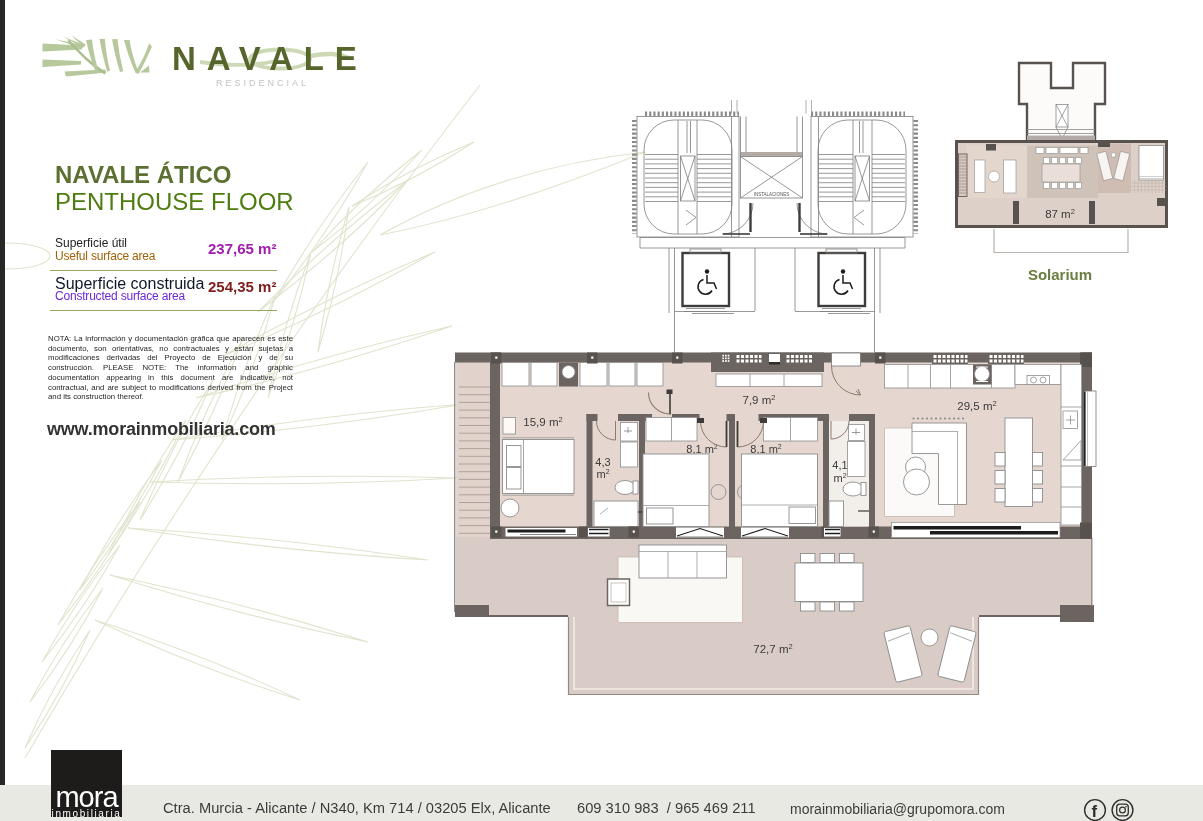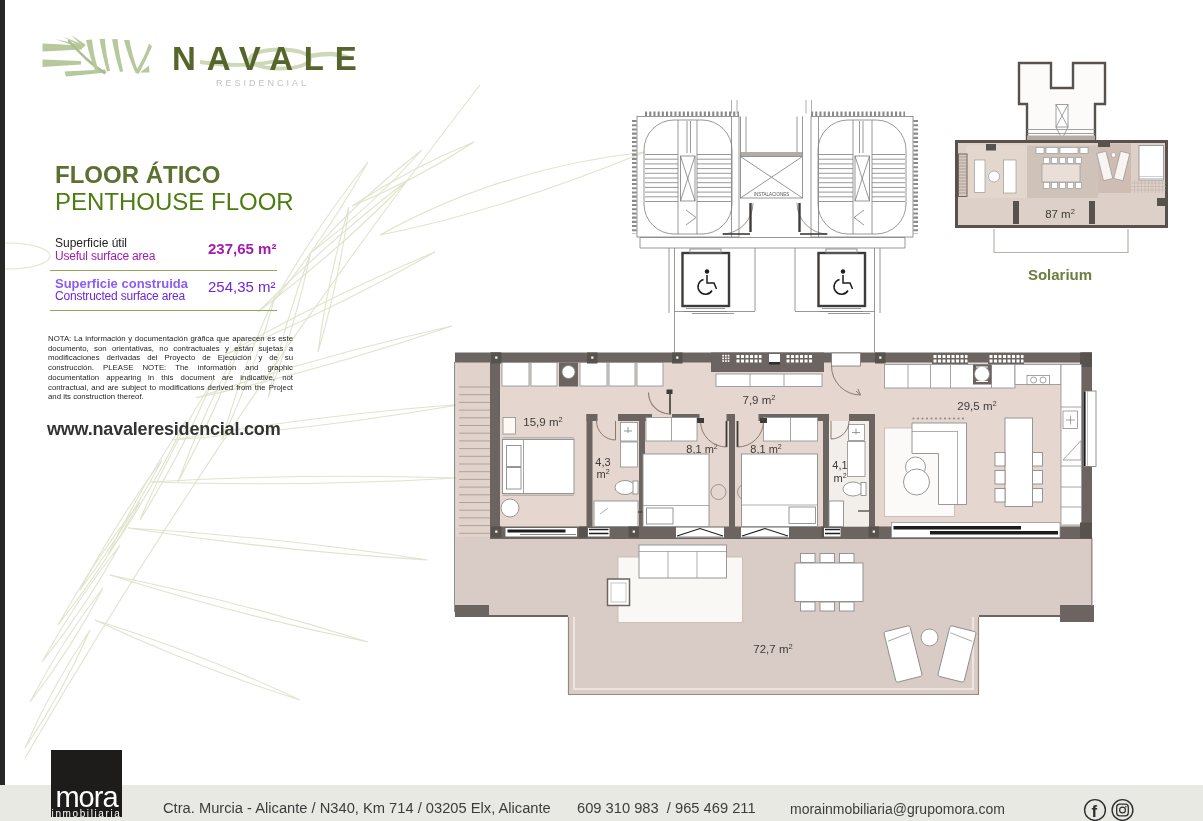--- a/index.html
+++ b/index.html
@@ -62,43 +62,43 @@
     <ellipse cx="242" cy="27" rx="30" ry="9.5" stroke-width="3.8"></ellipse>
     <path d="M162 30 C 192 34.5, 215 34, 238 29" stroke-width="3.8"></path>
     <path d="M272 24 C 290 20.5, 300 21.5, 311 26" stroke-width="4.5"></path>
   </g>
 
   <text x="134" y="38" font-family="Liberation Sans, sans-serif" font-size="33" font-weight="bold" fill="#55652b" letter-spacing="10.8">NAVALE</text>
 
   <text x="178" y="54" font-family="Liberation Sans, sans-serif" font-size="9" fill="#c6c0c6" letter-spacing="3">RESIDENCIAL</text>
 </svg>
 
-<div class="abs" style="left:55px;top:163px;font-size:24px;line-height:24px;font-weight:bold;color:#5c7031">FLOOR ÁTICO</div>
+<div class="abs" style="left:55px;top:163px;font-size:24px;line-height:24px;font-weight:bold;color:#5c7031">NAVALE ÁTICO</div>
 
 <div class="abs" style="left:55px;top:190px;font-size:24px;line-height:24px;font-weight:400;color:#4d7c0f">PENTHOUSE FLOOR</div>
 
 <div class="abs" style="left:55px;top:237px;width:230px">
   <div style="font-size:12px;line-height:13px;font-weight:normal;color:#222">Superficie útil</div>
-  <div style="font-size:12px;line-height:13px;color:#a21caf;letter-spacing:-0.2px">Useful surface area</div>
+  <div style="font-size:12px;line-height:13px;color:#a16207;letter-spacing:-0.2px">Useful surface area</div>
 </div>
 <div class="abs" style="left:208px;top:241px;font-size:15px;line-height:15px;font-weight:bold;color:#a21caf">237,65 m²</div>
 
 <div class="abs" style="left:50px;top:270px;width:227px;height:1px;background:#93a65c"></div>
 
 <div class="abs" style="left:55px;top:277px;width:230px">
-  <div style="font-size:13px;line-height:13px;font-weight:bold;color:#8b5cf6">Superficie construida</div>
+  <div style="font-size:16px;line-height:13px;font-weight:normal;color:#0f172a">Superficie construida</div>
   <div style="font-size:12px;line-height:13px;color:#6d28d9;letter-spacing:-0.2px">Constructed surface area</div>
 </div>
-<div class="abs" style="left:208px;top:279px;font-size:15px;line-height:15px;font-weight:normal;color:#6d28d9">254,35 m²</div>
+<div class="abs" style="left:208px;top:279px;font-size:15px;line-height:15px;font-weight:bold;color:#7f1d1d">254,35 m²</div>
 
 <div class="abs" style="left:50px;top:310px;width:227px;height:1px;background:#93a65c"></div>
 
 <div class="abs" style="left:48px;top:334px;width:245px;font-size:7.8px;line-height:9.7px;color:#1e1e1e;text-align:justify">NOTA: La información y documentación gráfica que aparecen es este documento, son orientativas, no contractuales y están sujetas a modificaciones derivadas del Proyecto de Ejecución y de su construcción. PLEASE NOTE: The information and graphic documentation appearing in this document are indicative, not contractual, and are subject to modifications derived from the Project and its construction thereof.</div>
 
-<div class="abs" style="left:47px;top:419px;font-size:18px;font-weight:bold;color:#333;letter-spacing:-0.2px">www.navaleresidencial.com</div>
+<div class="abs" style="left:47px;top:419px;font-size:18px;font-weight:bold;color:#333;letter-spacing:-0.2px">www.morainmobiliaria.com</div>
 
 <svg class="abs" style="left:0;top:0" width="1203" height="821" viewBox="0 0 1203 821" fill="none" font-family="Liberation Sans, sans-serif">
 
 <g stroke="#7d7d7d" stroke-width="0.8">
 
   <g stroke="#8a8a8a">
     <path d="M645 113.7 H739" stroke-width="4.6" stroke-dasharray="2.1 2.1"></path>
     <path d="M634.3 120 V234" stroke-width="4.6" stroke-dasharray="2.1 2.1"></path>
   </g>
 

